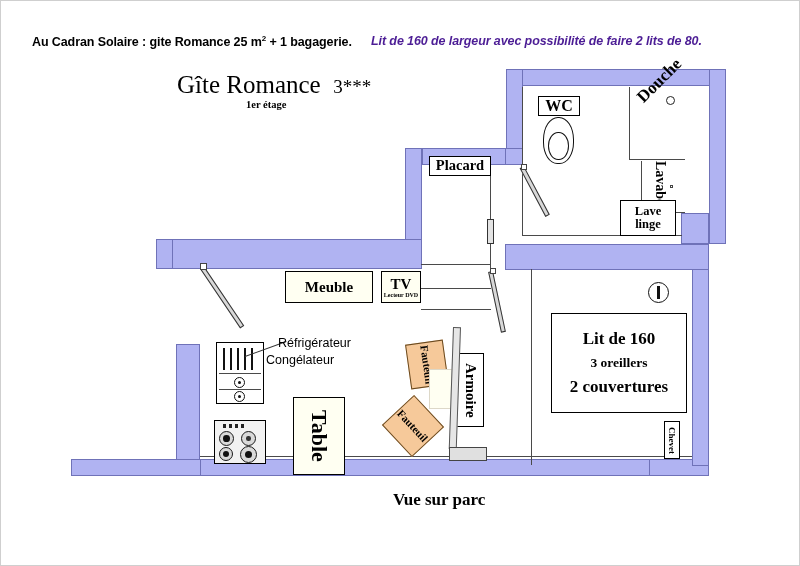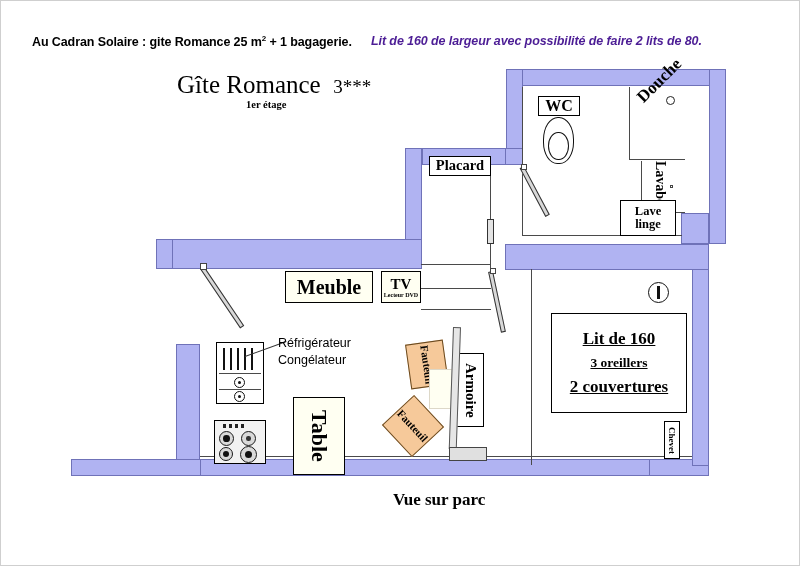--- a/index.html
+++ b/index.html
@@ -272,21 +272,21 @@
   <div class="door" style="left:523px;top:165px;width:55px;height:5px;transform:rotate(62deg);"></div>
   <div class="tinysq" style="left:520px;top:163px;width:6px;height:6px;"></div>
 
   <div class="door" style="left:486px;top:218px;width:7px;height:25px;transform:none;background:#e3e3e3;"></div>
 
   <div class="door" style="left:492px;top:270px;width:62px;height:5px;transform:rotate(78deg);"></div>
   <div class="tinysq" style="left:489px;top:267px;width:6px;height:6px;"></div>
 
   <div class="tagbox" style="left:428px;top:155px;width:62px;height:20px;font-size:14.5px;">Placard</div>
 
-  <div class="fbox" style="left:284px;top:270px;width:88px;height:32px;font-size:20px;">Meuble</div>
+  <div class="fbox" style="left:284px;top:270px;width:88px;height:32px;font-size:15px;">Meuble</div>
 
   <div class="fbox" style="left:380px;top:270px;width:40px;height:32px;flex-direction:column;line-height:1;">
     <span style="font-size:15px;">TV</span>
     <span style="font-size:6px;">Lecteur DVD</span>
   </div>
 
   <div class="door" style="left:203px;top:265px;width:72px;height:5px;transform:rotate(56deg);"></div>
   <div class="tinysq" style="left:199px;top:262px;width:7px;height:7px;"></div>
 
   <div class="appliance" style="left:215px;top:341px;width:48px;height:62px;"></div>
@@ -307,40 +307,40 @@
   <div class="knob" style="left:228px;top:423px;"></div>
   <div class="knob" style="left:234px;top:423px;"></div>
   <div class="knob" style="left:240px;top:423px;"></div>
   <div class="burner" style="left:218px;top:430px;width:15px;height:15px;"></div>
   <div class="burner light" style="left:240px;top:430px;width:15px;height:15px;"></div>
   <div class="burner" style="left:218px;top:446px;width:14px;height:14px;"></div>
   <div class="burner" style="left:239px;top:445px;width:17px;height:17px;"></div>
 
   <div class="leader" style="left:244px;top:355px;width:44px;transform:rotate(-20deg);"></div>
   <div class="ptext sans" style="left:277px;top:335px;font-size:12.5px;text-align:left;">Réfrigérateur</div>
-  <div class="ptext sans" style="left:277px;top:352px;font-size:12.5px;text-align:left;">Congélateur</div>
+  <div class="ptext sans" style="left:265px;top:352px;font-size:12.5px;text-align:left;">Congélateur</div>
 
   <div class="fbox vtext" style="left:292px;top:396px;width:52px;height:78px;font-size:22px;">Table</div>
 
   <div class="fbox orange vtext-r" style="left:407px;top:341px;width:38px;height:45px;font-size:11px;transform:rotate(-8deg);">Fauteuil</div>
 
   <div class="fbox orange vtext-r" style="left:390px;top:403px;width:44px;height:44px;font-size:11px;transform:rotate(-43deg);">Fauteuil</div>
 
   <div class="fbox" style="left:428px;top:368px;width:26px;height:40px;border:1px solid #ddd8c8;"></div>
 
   <div class="fbox white vtext" style="left:455px;top:352px;width:28px;height:74px;font-size:15px;">Armoire</div>
 
   <div class="door" style="left:452px;top:326px;width:8px;height:122px;background:#e6e6e6;border:1px solid #555;transform:rotate(2deg);"></div>
   <div class="tinysq" style="left:448px;top:446px;width:38px;height:14px;background:#e0e0e0;"></div>
 
   <div class="lamp" style="left:647px;top:281px;width:21px;height:21px;">
     <div class="lamp-stem"></div>
   </div>
 
-  <div class="fbox white" style="left:550px;top:312px;width:136px;height:100px;flex-direction:column;justify-content:center;gap:6px;text-decoration:underline;">
+  <div class="fbox white" style="left:550px;top:312px;width:136px;height:100px;flex-direction:column;justify-content:center;gap:6px;">
     <span style="font-size:17px;">Lit de 160</span>
     <span style="font-size:13.5px;">3 oreillers</span>
     <span style="font-size:17px;">2 couvertures</span>
   </div>
 
   <div class="fbox white vtext" style="left:663px;top:420px;width:16px;height:38px;font-size:9px;">Chevet</div>
 
   <div id="cap-bottom">Vue sur parc</div>
 
 </div>

